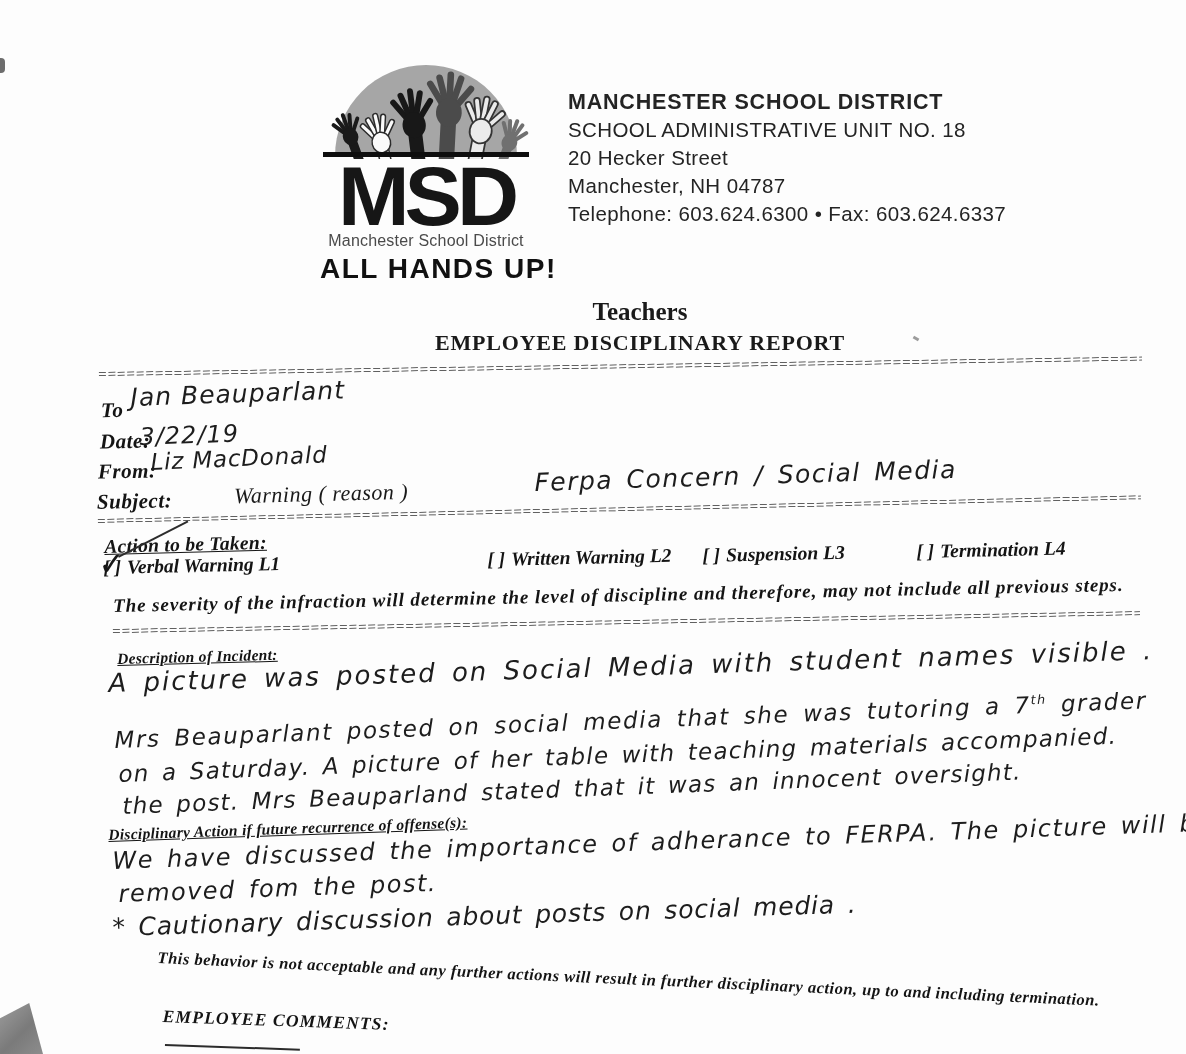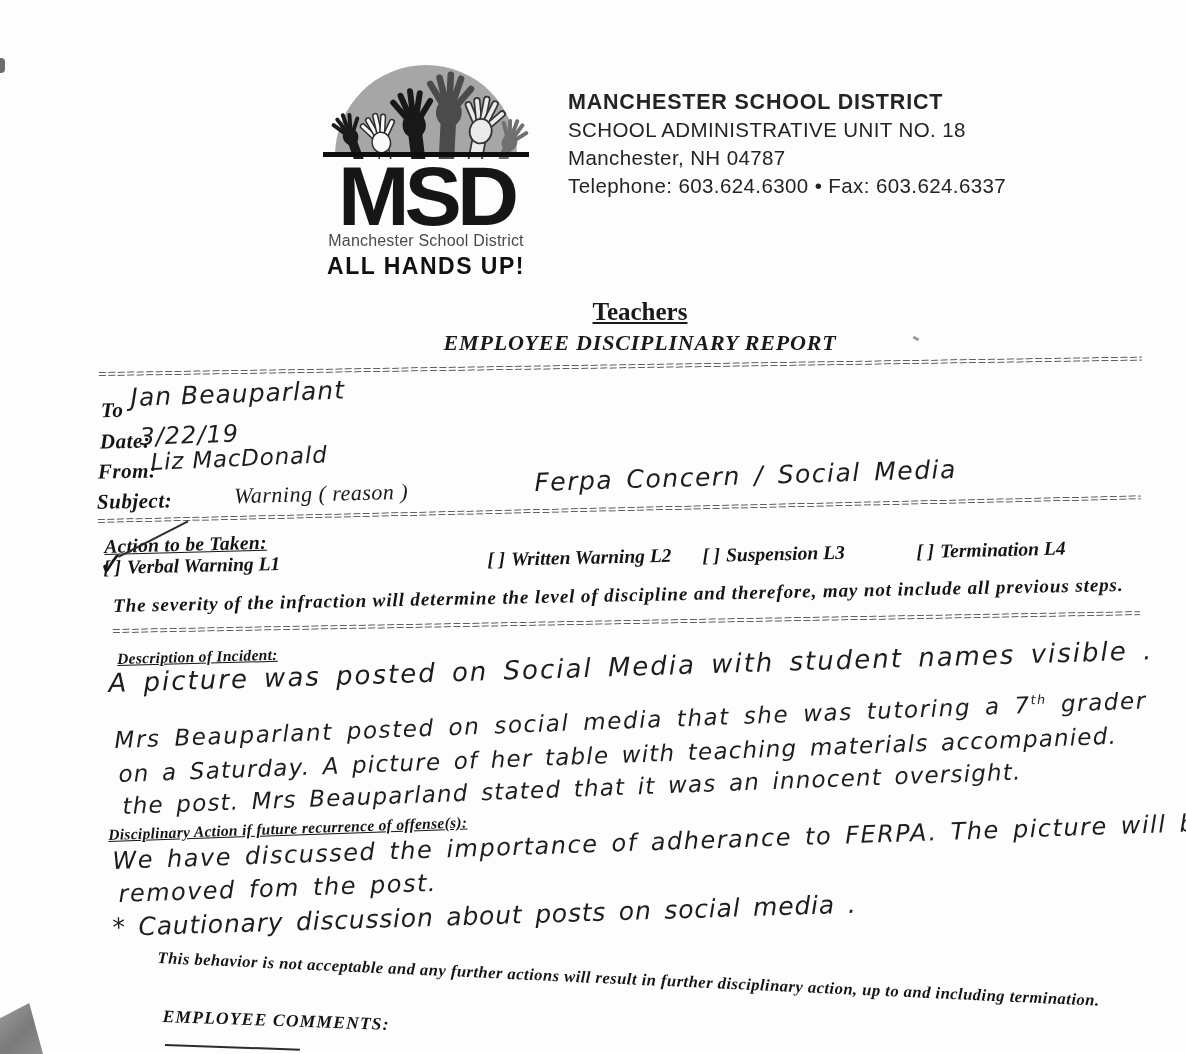--- a/index.html
+++ b/index.html
@@ -14,33 +14,33 @@
   #logo .msd {
     font-family:"Liberation Sans",sans-serif; font-weight:bold;
     font-size:86px; line-height:60px; letter-spacing:-5px; color:#161616;
     transform:scaleY(0.97); margin-top:3px;
   }
   #logo .district {
     font-family:"Liberation Sans",sans-serif; font-size:16px; color:#4a4a4a;
     letter-spacing:0.2px; margin-top:6px;
   }
   #logo .tagline {
-    font-family:"Liberation Sans",sans-serif; font-weight:bold; font-size:23px;
+    font-family:"Liberation Sans",sans-serif; font-weight:bold; font-size:28px;
     color:#111; letter-spacing:1.5px; margin-top:3px;
   }
 
   
   #address { left:568px; top:88px; font-family:"Liberation Sans",sans-serif;
     font-size:20.5px; line-height:28px; color:#242424; letter-spacing:0.4px; }
   #address .org { font-weight:bold; font-size:21.5px; letter-spacing:0.8px; }
 
   
   #doc-title { left:340px; top:298px; width:600px; text-align:center; white-space:nowrap; }
-  #doc-title .group { font-weight:bold; font-size:25px; text-decoration:underline; }
-  #doc-title .report { font-weight:bold; font-style:italic; font-size:22px; letter-spacing:0.8px; margin-top:4px; }
+  #doc-title .group { font-weight:bold; font-size:25px; }
+  #doc-title .report { font-weight:bold; font-size:22px; letter-spacing:0.8px; margin-top:4px; }
 
   
   .sep { font-size:15px; letter-spacing:1px; color:#2e2e2e; height:17px;
     line-height:17px; overflow:hidden; transform-origin:left top; }
 
   
   .lbl { font-weight:bold; font-style:italic; font-size:21px; letter-spacing:0.5px; color:#141414; }
 
   
   .hw { font-family:"DejaVu Sans",sans-serif; font-style:italic; color:#1d1d1d;
@@ -100,20 +100,21 @@
       <rect x="3" y="102" width="206" height="5" fill="#0e0e0e"></rect>
     </svg>
     <div class="msd">MSD</div>
     <div class="district">Manchester School District</div>
     <div class="tagline">ALL HANDS UP!</div>
   </div>
 
   <div id="address" class="abs">
     <div class="org">MANCHESTER SCHOOL DISTRICT</div>
     <div>SCHOOL ADMINISTRATIVE UNIT NO. 18</div>
+    <div>20 Hecker Street</div>
     <div>Manchester, NH 04787</div>
     <div>Telephone: 603.624.6300  •  Fax:  603.624.6337</div>
   </div>
 
   <div id="doc-title" class="abs">
     <div class="group">Teachers</div>
     <div class="report">EMPLOYEE DISCIPLINARY REPORT</div>
   </div>
 
   <div class="abs sep" style="left:98px; top:366px; width:1044px; transform:rotate(-0.85deg);">========================================================================================================================</div>

